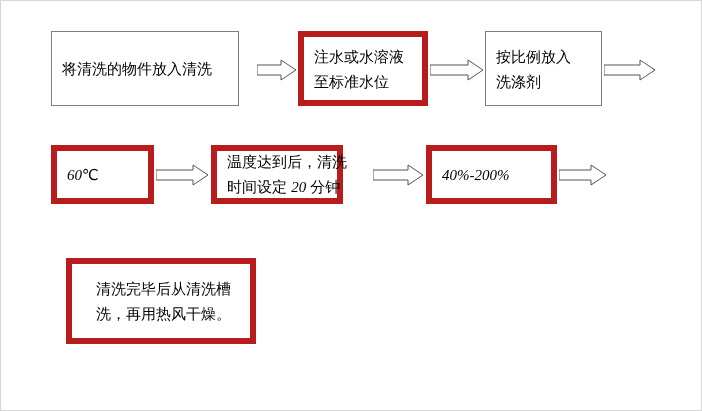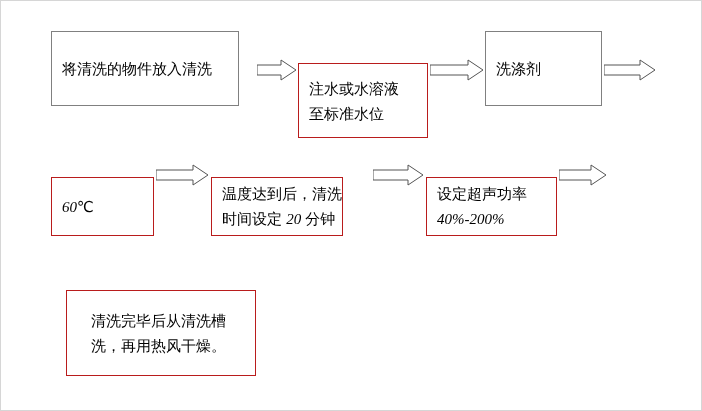--- a/index.html
+++ b/index.html
@@ -25,21 +25,21 @@
   
   .node {
     position: absolute;
     box-sizing: border-box;
     background: #ffffff;
     display: flex;
     flex-direction: column;
     justify-content: center;
   }
   .node.gray  { border: 1px solid #808080; }
-  .node.dark  { border: 1px solid #b91c1c; margin-top: 32px; }
+  .node.dark  { border: 6px solid #b91c1c; }
 
   .node-line {
     font-size: 15px;
     line-height: 25px;
     color: #000000;
     white-space: nowrap;
     padding-left: 10px;
     letter-spacing: 0.2px;
   }
   .node-line.tight  { letter-spacing: 0; }
@@ -85,20 +85,21 @@
       <div class="node-line tight">至标准水位</div>
     </div>
 
     <span class="arrow" style="left:429px; top:58px;">
       <svg width="54" height="22" viewBox="0 0 54 22">
         <polygon points="0,6 38,6 38,1 53,11 38,21 38,16 0,16" fill="#ffffff" stroke="#555555" stroke-width="1"></polygon>
       </svg>
     </span>
 
     <div class="node gray" style="left:484px; top:30px; width:117px; height:75px;">
+      <div class="node-line tight">按比例放入</div>
       <div class="node-line tight">洗涤剂</div>
     </div>
 
     <span class="arrow" style="left:603px; top:58px;">
       <svg width="52" height="22" viewBox="0 0 52 22">
         <polygon points="0,6 36,6 36,1 51,11 36,21 36,16 0,16" fill="#ffffff" stroke="#555555" stroke-width="1"></polygon>
       </svg>
     </span>
   </div>
 
@@ -125,21 +126,20 @@
       </div>
     </div>
 
     <span class="arrow" style="left:372px; top:163px;">
       <svg width="51" height="22" viewBox="0 0 51 22">
         <polygon points="0,6 35,6 35,1 50,11 35,21 35,16 0,16" fill="#ffffff" stroke="#555555" stroke-width="1"></polygon>
       </svg>
     </span>
 
     <div class="node dark" style="left:425px; top:144px; width:131px; height:59px;">
-      <div class="node-line tight">设定超声功率</div>
       <div class="node-line tight">
         <span class="num">40%-200%</span>
       </div>
     </div>
 
     <span class="arrow" style="left:558px; top:163px;">
       <svg width="48" height="22" viewBox="0 0 48 22">
         <polygon points="0,6 32,6 32,1 47,11 32,21 32,16 0,16" fill="#ffffff" stroke="#555555" stroke-width="1"></polygon>
       </svg>
     </span>

